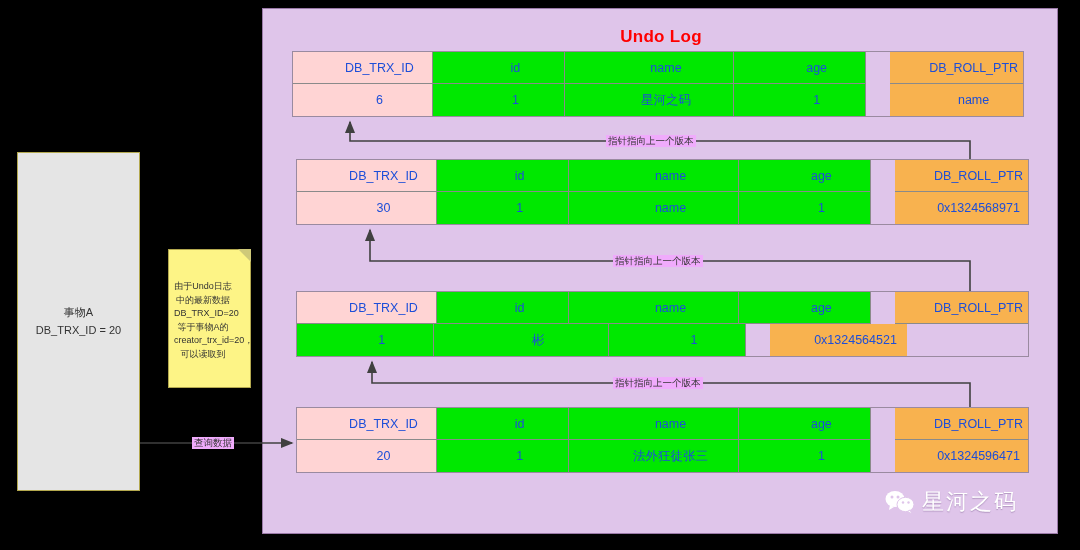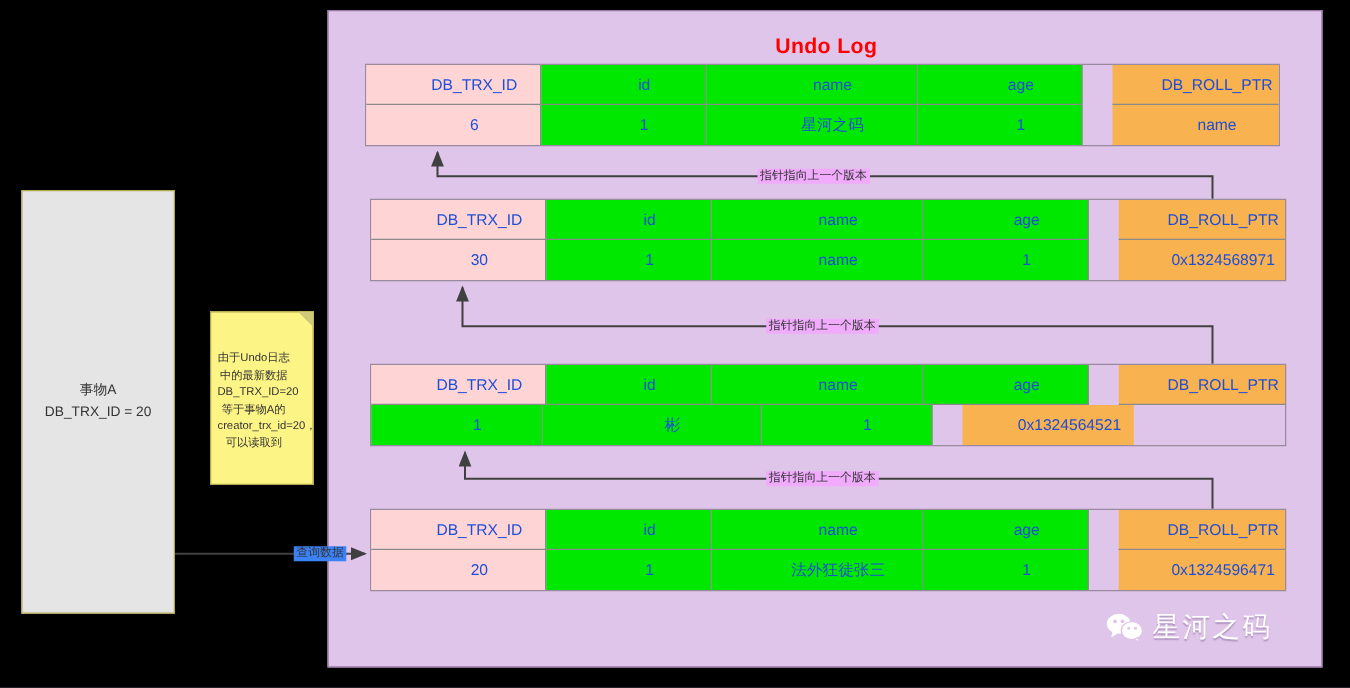--- a/index.html
+++ b/index.html
@@ -45,21 +45,21 @@
     font-size:9px;color:#333;line-height:1.5;padding:30px 18px 4px 5px;
     text-align:center;}
   .note .fold{position:absolute;right:-1px;top:-1px;width:13px;height:13px;
     background:#cfc979;clip-path:polygon(0 0,100% 100%,100% 0);}
 
   
   .conn{position:absolute;left:0;top:0;width:1080px;height:550px;
     pointer-events:none;z-index:3;}
   .edge-label{position:absolute;background:#f0abfc;color:#333;
     font-size:9.5px;line-height:12px;padding:0 2px;white-space:nowrap;z-index:5;}
-  .edge-label.plain{background:#3b82f6;margin-left:43px;}
+  .edge-label.plain{background:#f0abfc;}
 
   
   .wm{position:absolute;left:885px;top:487px;display:flex;align-items:center;
     gap:7px;z-index:6;}
   .wm-text{font-size:22px;color:#ffffff;letter-spacing:2px;
     text-shadow:0 1px 1px rgba(120,90,140,.45);font-family:"DejaVu Sans",sans-serif;}
 </style>
 </head>
 <body>
 

